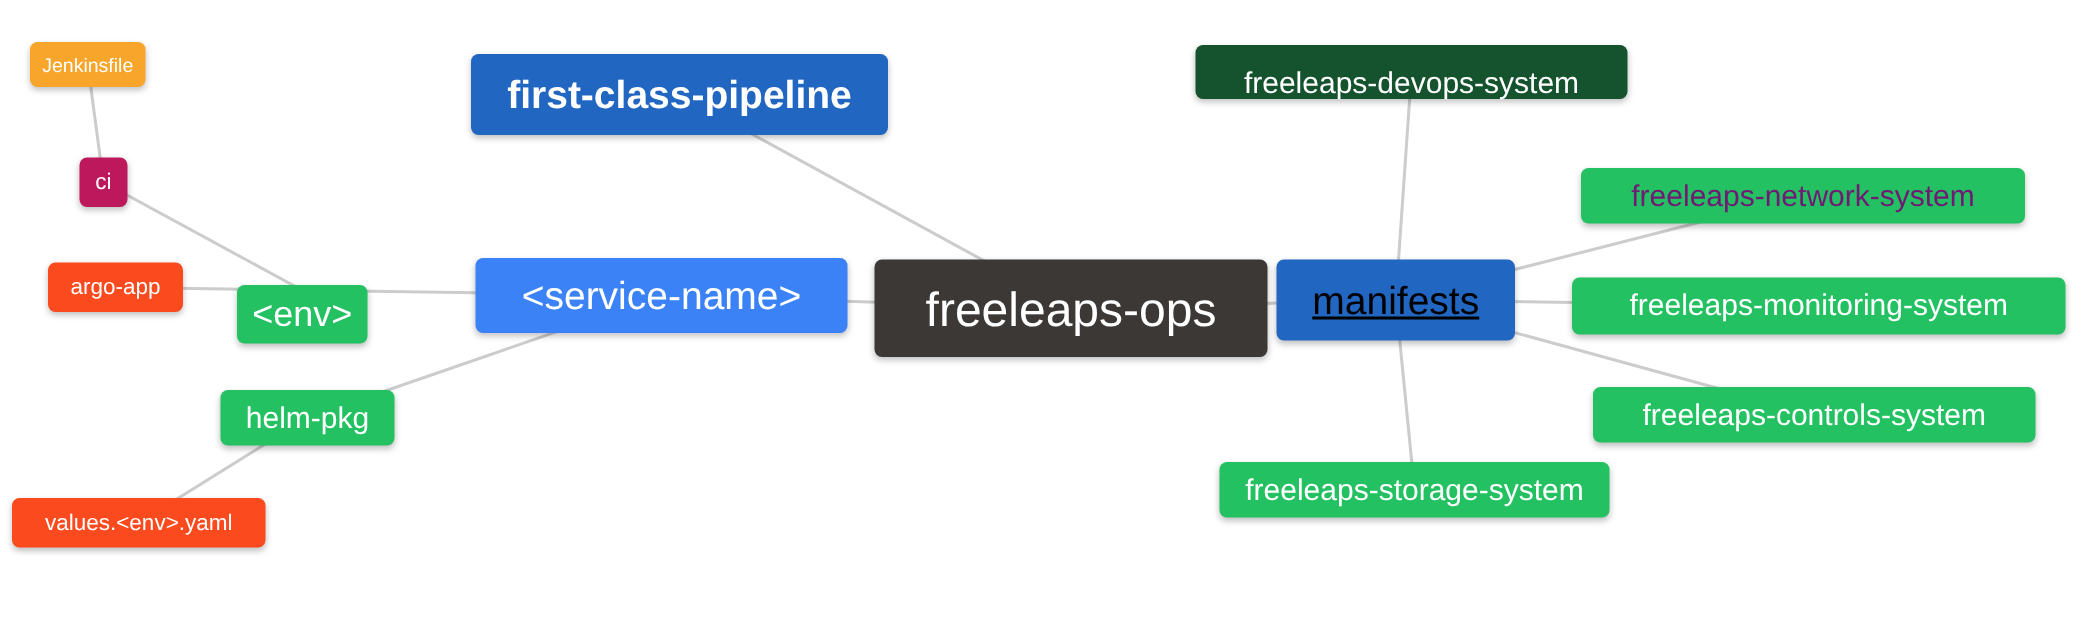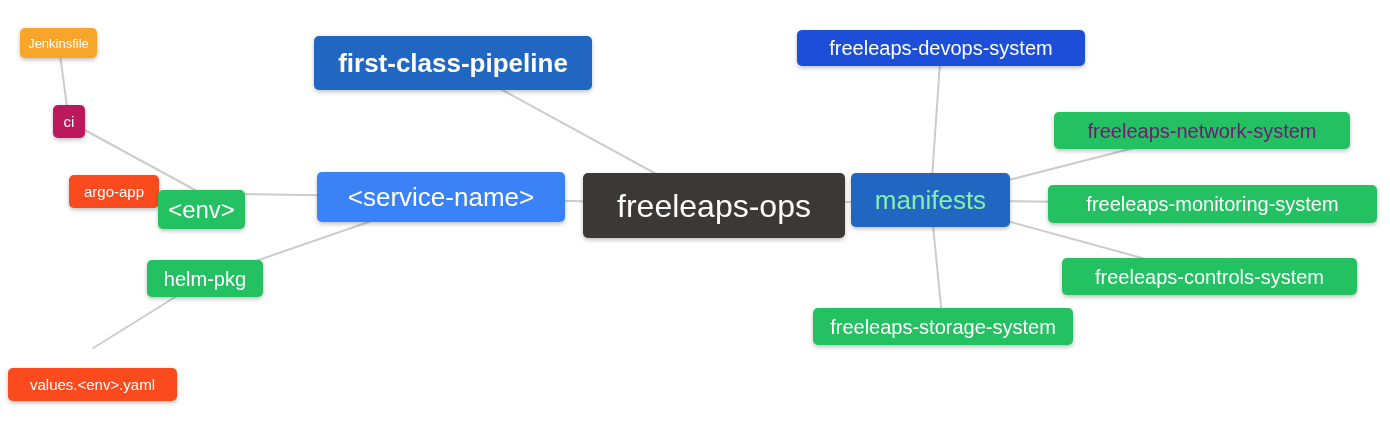--- a/index.html
+++ b/index.html
@@ -61,45 +61,45 @@
       <line x1="930.5" y1="200" x2="1209.5" y2="276.5" stroke="#cccccc" stroke-width="2"></line>
       <line x1="930.5" y1="200" x2="943" y2="326.5" stroke="#cccccc" stroke-width="2"></line>
     </svg>
   <div id="node-layer">
       <div class="node" style="left: 20px; top: 28px; width: 77px; height: 30px; background: rgb(247, 165, 43); font-size: 13px; color: rgb(255, 255, 255);">
         <span>Jenkinsfile</span>
       </div>
       <div class="node" style="left: 53px; top: 105px; width: 32px; height: 33px; background: #be185d; font-size: 15px; color: rgb(255, 255, 255);">
         <span>ci</span>
       </div>
-      <div class="node" style="left: 32px; top: 175px; width: 90px; height: 33px; background: rgb(251, 74, 29); font-size: 15px; color: rgb(255, 255, 255); margin-left: 37px;">
+      <div class="node" style="left: 32px; top: 175px; width: 90px; height: 33px; background: rgb(251, 74, 29); font-size: 15px; color: rgb(255, 255, 255);">
         <span>argo-app</span>
       </div>
       <div class="node" style="left: 158px; top: 190px; width: 87px; height: 39px; background: rgb(35, 193, 97); font-size: 24px; color: rgb(255, 255, 255);">
         <span>&lt;env&gt;</span>
       </div>
       <div class="node" style="left: 147px; top: 260px; width: 116px; height: 37px; background: rgb(35, 193, 97); font-size: 20px; color: rgb(255, 255, 255);">
         <span>helm-pkg</span>
       </div>
-      <div class="node" style="left: 8px; top: 332px; width: 169px; height: 33px; background: rgb(251, 74, 29); font-size: 15px; color: rgb(255, 255, 255); margin-top: 36px;">
+      <div class="node" style="left: 8px; top: 332px; width: 169px; height: 33px; background: rgb(251, 74, 29); font-size: 15px; color: rgb(255, 255, 255);">
         <span>values.&lt;env&gt;.yaml</span>
       </div>
       <div class="node" style="left: 314px; top: 36px; width: 278px; height: 54px; background: rgb(33, 102, 193); font-size: 26px; color: rgb(255, 255, 255); font-weight: bold;">
         <span>first-class-pipeline</span>
       </div>
       <div class="node" style="left: 317px; top: 172px; width: 248px; height: 50px; background: #3b82f6; font-size: 26px; color: rgb(255, 255, 255);">
         <span>&lt;service-name&gt;</span>
       </div>
       <div class="node" style="left: 583px; top: 173px; width: 262px; height: 65px; background: rgb(60, 56, 53); font-size: 32px; color: rgb(255, 255, 255); text-align: center;">
         <span>freeleaps-ops</span>
       </div>
-      <div class="node" style="left: 851px; top: 173px; width: 159px; height: 54px; background: rgb(33, 102, 193); font-size: 26px; color: #86efac;">
+      <div class="node" style="left: 851px; top: 173px; width: 159px; height: 54px; background: rgb(33, 102, 193); font-size: 26px; color: #000000; text-decoration: underline;">
         <span>manifests</span>
       </div>
-      <div class="node" style="left: 797px; top: 30px; width: 288px; height: 36px; background: #1d4ed8; font-size: 20px; color: rgb(255, 255, 255);">
+      <div class="node" style="left: 797px; top: 30px; width: 288px; height: 36px; background: #14532d; font-size: 20px; color: rgb(255, 255, 255); align-items: flex-end;">
         <span>freeleaps-devops-system</span>
       </div>
       <div class="node" style="left: 1054px; top: 112px; width: 296px; height: 37px; background: rgb(35, 193, 97); font-size: 20px; color: #701a75;">
         <span>freeleaps-network-system</span>
       </div>
       <div class="node" style="left: 1048px; top: 185px; width: 329px; height: 38px; background: rgb(35, 193, 97); font-size: 20px; color: rgb(255, 255, 255);">
         <span>freeleaps-monitoring-system</span>
       </div>
       <div class="node" style="left: 1062px; top: 258px; width: 295px; height: 37px; background: rgb(35, 193, 97); font-size: 20px; color: rgb(255, 255, 255); text-align: right;">
         <span>freeleaps-controls-system</span>

